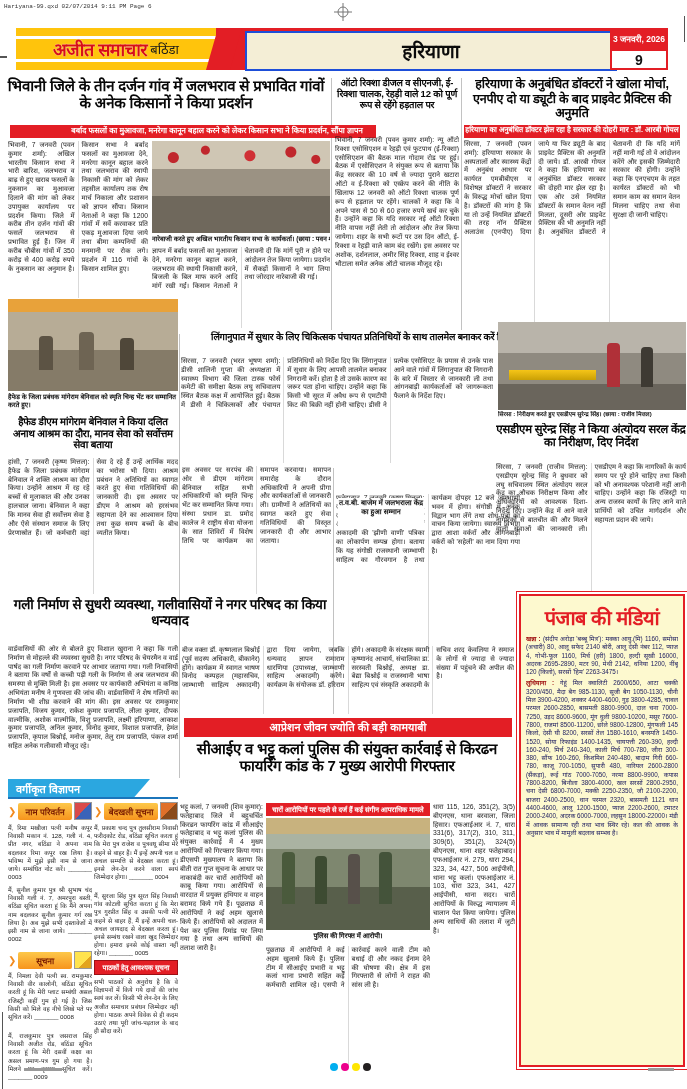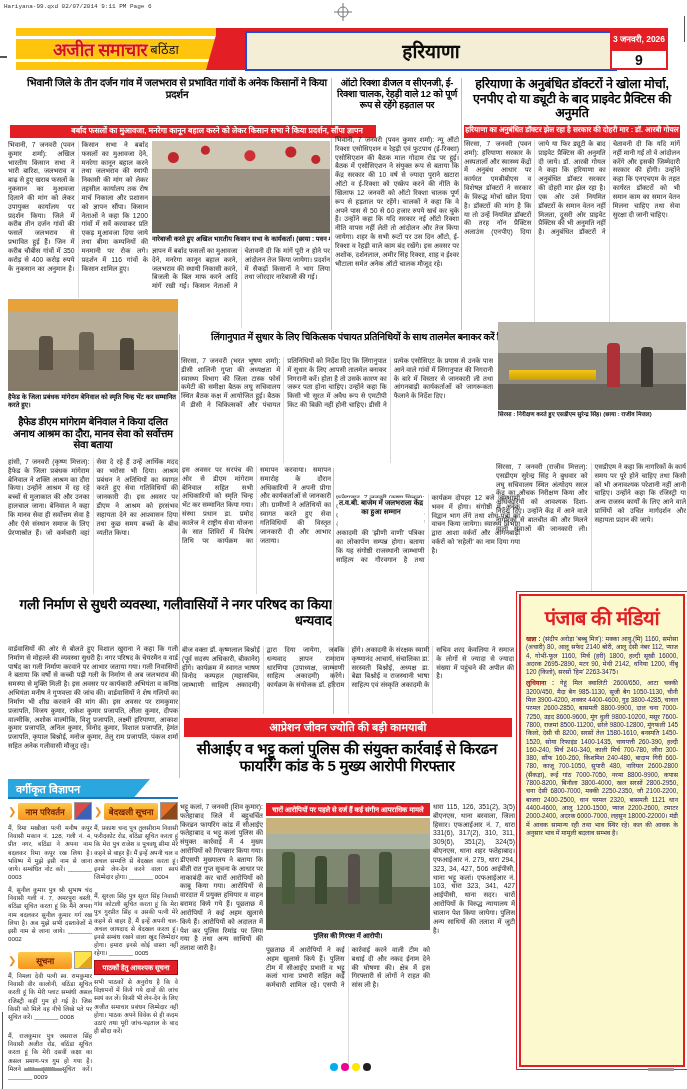--- a/index.html
+++ b/index.html
@@ -52,21 +52,21 @@
       <div style="background:#e31e25;color:#fff;font-weight:800;font-size:8.5px;height:21px;display:flex;align-items:center;justify-content:center;white-space:nowrap;overflow:hidden;">3 जनवरी, 2026</div>
       <div style="background:#fff;border:2px solid #e31e25;color:#111;font-weight:900;font-size:14px;height:17px;display:flex;align-items:center;justify-content:center;">9</div>
     </div>
   </div>
 
   <div class="vline" style="left:331px;top:78px;height:252px;"></div>
   <div class="vline" style="left:461px;top:78px;height:252px;"></div>
   <div class="vline" style="left:179px;top:334px;height:444px;"></div>
   <div class="vline" style="left:333px;top:468px;height:246px;"></div>
 
-  <div class="abs hl" style="left:16px;top:77px;width:322px;height:46px;font-size:10px;">भिवानी जिले के तीन दर्जन गांव में जलभराव से प्रभावित गांवों के अनेक किसानों ने किया प्रदर्शन</div>
+  <div class="abs hl" style="left:5px;top:77px;width:322px;height:46px;font-size:15px;">भिवानी जिले के तीन दर्जन गांव में जलभराव से प्रभावित गांवों के अनेक किसानों ने किया प्रदर्शन</div>
   <div class="abs rb" style="left:10px;top:125px;width:318px;height:13px;font-size:7.8px;padding-left:48px;">बर्बाद फसलों का मुआवजा, मनरेगा कानून बहाल करने को लेकर किसान सभा ने किया प्रदर्शन, सौंपा ज्ञापन</div>
   <div class="abs bd" style="left:8px;top:141px;width:140px;height:157px;column-count:2;">भिवानी, 7 जनवरी (पवन कुमार शर्मा): अखिल भारतीय किसान सभा ने भारी बारिश, जलभराव व बाढ़ से हुए खराब फसलों के नुकसान का मुआवजा दिलाने की मांग को लेकर उपायुक्त कार्यालय पर प्रदर्शन किया। जिले में करीब तीन दर्जन गांवों की फसलें जलभराव से प्रभावित हुई हैं। जिन में करीब चौबीस गांवों में 350 करोड़ से 400 करोड़ रुपये के नुकसान का अनुमान है। किसान सभा ने बर्बाद फसलों का मुआवजा देने, मनरेगा कानून बहाल करने तथा जलभराव की स्थायी निकासी की मांग को लेकर तहसील कार्यालय तक रोष मार्च निकाला और प्रशासन को ज्ञापन सौंपा। किसान नेताओं ने कहा कि 1200 गांवों में सर्वे करवाकर प्रति एकड़ मुआवजा दिया जाये तथा बीमा कम्पनियों की मनमानी पर रोक लगे। प्रदर्शन में 116 गांवों के किसान शामिल हुए।</div>
   <div class="ph" style="left:152px;top:141px;width:178px;height:92px;background:
        radial-gradient(circle at 12% 18%, #c0272d 5px, transparent 6px),
        radial-gradient(circle at 30% 10%, #c0272d 4px, transparent 5px),
        radial-gradient(circle at 55% 16%, #d03035 5px, transparent 6px),
        radial-gradient(circle at 78% 12%, #c0272d 5px, transparent 6px),
        radial-gradient(circle at 92% 20%, #c0272d 4px, transparent 5px),
        linear-gradient(180deg,#cfc6b4 0 30%,#9b9283 30% 60%,#6f685c 60% 100%);"></div>
   <div class="abs cap" style="left:152px;top:235px;width:178px;height:10px;white-space:nowrap;">नारेबाजी करते हुए अखिल भारतीय किसान सभा के कार्यकर्ता। (छाया : पवन शर्मा)</div>
@@ -92,32 +92,33 @@
   <div class="abs hl" style="left:181px;top:331px;width:396px;height:22px;font-size:9.5px;white-space:nowrap;">लिंगानुपात में सुधार के लिए चिकित्सक पंचायत प्रतिनिधियों के साथ तालमेल बनाकर करें निगरानी : डीसी</div>
   <div class="abs bd" style="left:181px;top:357px;width:312px;height:106px;column-count:3;">सिरसा, 7 जनवरी (भरत भूषण शर्मा): डीसी शालिनी गुप्ता की अध्यक्षता में स्वास्थ्य विभाग की जिला टास्क फोर्स कमेटी की समीक्षा बैठक लघु सचिवालय स्थित बैठक कक्ष में आयोजित हुई। बैठक में डीसी ने चिकित्सकों और पंचायत प्रतिनिधियों को निर्देश दिए कि लिंगानुपात में सुधार के लिए आपसी तालमेल बनाकर निगरानी करें। होता है तो उसके कारण का जरूर पता होना चाहिए। उन्होंने कहा कि किसी भी सूरत में अवैध रूप से एमटीपी किट की बिक्री नहीं होनी चाहिए। डीसी ने प्रत्येक एसोसिएट के प्रयास से उनके पास आने वाले गांवों में लिंगानुपात की निगरानी के बारे में विस्तार से जानकारी ली तथा आंगनबाड़ी कार्यकर्ताओं को जागरूकता फैलाने के निर्देश दिए।</div>
 
   <div class="ph" style="left:498px;top:322px;width:188px;height:88px;background:
        linear-gradient(180deg,#b9b4aa 0 35%,#8f8a80 35% 70%,#6a655c 70% 100%);">
     <div style="position:absolute;left:6%;top:55%;width:46%;height:10px;background:linear-gradient(#f5c518,#caa005);"></div>
     <div style="position:absolute;left:58%;top:24%;width:13px;height:44px;background:#b03038;border-radius:4px 4px 0 0;"></div>
     <div style="position:absolute;left:76%;top:28%;width:12px;height:40px;background:#3e3a33;border-radius:4px 4px 0 0;"></div>
   </div>
   <div class="abs cap" style="left:498px;top:411px;width:188px;height:10px;font-size:6px;white-space:nowrap;">सिरसा : निरीक्षण करते हुए एसडीएम सुरेन्द्र सिंह। (छाया : राजीव मित्तल)</div>
+  <div class="abs hl" style="left:496px;top:423px;width:190px;height:38px;font-size:11.5px;">एसडीएम सुरेन्द्र सिंह ने किया अंत्योदय सरल केंद्र का निरीक्षण, दिए निर्देश</div>
   <div class="abs bd" style="left:496px;top:463px;width:190px;height:128px;column-count:2;">सिरसा, 7 जनवरी (राजीव मित्तल): एसडीएम सुरेन्द्र सिंह ने बुधवार को लघु सचिवालय स्थित अंत्योदय सरल केंद्र का औचक निरीक्षण किया और अधिकारियों को आवश्यक दिशा-निर्देश दिए। उन्होंने केंद्र में आने वाले नागरिकों से बातचीत की और मिलने वाली सेवाओं की जानकारी ली। एसडीएम ने कहा कि नागरिकों के कार्य समय पर पूरे होने चाहिए तथा किसी को भी अनावश्यक परेशानी नहीं आनी चाहिए। उन्होंने कहा कि रजिस्ट्री या अन्य राजस्व कार्यों के लिए आने वाले प्रार्थियों को उचित मार्गदर्शन और सहायता प्रदान की जाये।</div>
 
   <div class="abs bd" style="left:182px;top:466px;width:149px;height:128px;column-count:2;">इस अवसर पर सरपंच की ओर से डीएम मांगेराम बेनिवाल सहित सभी अधिकारियों को स्मृति चिन्ह भेंट कर सम्मानित किया गया। संस्था प्रधान डा. प्रमोद कालेज ने राष्ट्रीय सेवा योजना के सात शिविरों में विशेष तिथि पर कार्यक्रम का समापन करवाया। समापन समारोह के दौरान अधिकारियों ने अपनी प्रीगा और कार्यकर्ताओं से जानकारी ली। ग्रामीणों ने अतिथियों का स्वागत करते हुए सेवा गतिविधियों की विस्तृत जानकारी दी और आभार जताया।</div>
   <div class="abs bd" style="left:336px;top:494px;width:184px;height:164px;column-count:2;">फतेहाबाद, 7 जनवरी (कृष्ण मित्तल): जाम्भाणी साहित्य अकादमी द्वारा 11 जनवरी को राष्ट्रीय संगोष्ठी का आयोजन किया जायेगा जिसमें अकादमी की 'झीणी वाणी' पत्रिका का लोकार्पण सम्पन्न होगा। बताया कि यह संगोष्ठी राजस्थानी जाम्भाणी साहित्य का गौरवगान है तथा कार्यक्रम दोपहर 12 बजे जाम्भाणी भवन में होगा। संगोष्ठी में अनेक विद्वान भाग लेंगे तथा शोध-पत्रों का वाचन किया जायेगा। स्वास्थ्य विभाग द्वारा आशा वर्करों और आंगनबाड़ी वर्करों को 'सहेली' का नाम दिया गया है।</div>
   <div class="abs" style="left:338px;top:498px;width:86px;height:28px;background:#fff;font-weight:800;font-size:7.2px;text-align:center;color:#111;line-height:1.3;overflow:hidden;">त.व.बी. बाजेम में जलभराला केंद्र का हुआ सम्मान</div>
   <div class="abs bd" style="left:182px;top:646px;width:332px;height:68px;column-count:4;">बीज वक्ता डॉ. कृष्णलाल बिश्नोई (पूर्व सदस्य अधिकारी, बीकानेर) होंगे। कार्यक्रम में स्वागत भाषण विनोद कम्पहल (महासचिव, जाम्भाणी साहित्य अकादमी) द्वारा दिया जायेगा, जबकि धन्यवाद ज्ञापन रामाराम धारणिया (उपाध्यक्ष, जाम्भाणी साहित्य अकादमी) करेंगे। कार्यक्रम के संयोजक डॉ. हरिराम होंगे। अकादमी के संरक्षक स्वामी कृष्णानंद आचार्य, संचालिका डा. सरस्वती बिश्नोई, अध्यक्ष डा. बेद्या बिश्नोई व राजस्थानी भाषा साहित्य एवं संस्कृति अकादमी के सचिव शरद केवलिया ने समाज के लोगों से ज्यादा से ज्यादा संख्या में पहुंचने की अपील की है।</div>
 
-  <div class="abs hl" style="left:8px;top:597px;width:324px;height:44px;font-size:13.5px;text-align:right;">गली निर्माण से सुधरी व्यवस्था, गलीवासियों ने नगर परिषद का किया धन्यवाद</div>
+  <div class="abs hl" style="left:8px;top:597px;width:324px;height:44px;font-size:13.5px;">गली निर्माण से सुधरी व्यवस्था, गलीवासियों ने नगर परिषद का किया धन्यवाद</div>
   <div class="abs bd" style="left:8px;top:645px;width:170px;height:132px;column-count:1;">वार्डवासियों की ओर से बोलते हुए विशाल खुराना ने कहा कि गली निर्माण से मोहल्ले की व्यवस्था सुधरी है। नगर परिषद के चेयरमैन व वार्ड पार्षद का गली निर्माण करवाने पर आभार जताया गया। गली निवासियों ने बताया कि वर्षों से कच्ची पड़ी गली के निर्माण से अब जलभराव की समस्या से मुक्ति मिली है। इस अवसर पर कार्यकारी अभियंता व कनिष्ठ अभियंता मनीष ने गुणवत्ता की जांच की। वार्डवासियों ने शेष गलियों का निर्माण भी शीघ्र करवाने की मांग की। इस अवसर पर रामकुमार प्रजापति, विजय कुमार, राकेश कुमार प्रजापति, लीला कुमार, दीपक वाल्मीकि, अशोक वाल्मीकि, विशु प्रजापति, लक्ष्मी हरियाणा, आकाश कुमार प्रजापति, अनिल कुमार, विनोद कुमार, विशाल प्रजापति, हेमंत प्रजापति, कृपाल बिश्नोई, मनोज कुमार, तेलु राम प्रजापति, पंकज शर्मा सहित अनेक गलीवासी मौजूद रहे।</div>
 
   <div class="abs rb" style="left:184px;top:718px;width:328px;height:19px;font-size:11px;line-height:19px;">आप्रेशन जीवन ज्योति की बड़ी कामयाबी</div>
-  <div class="abs hl" style="left:178px;top:740px;width:338px;height:60px;font-size:15px;">सीआईए व भट्टू कलां पुलिस की संयुक्त कार्रवाई से किरढन फायरिंग कांड के 5 मुख्य आरोपी गिरफ्तार</div>
+  <div class="abs hl" style="left:178px;top:740px;width:338px;height:60px;font-size:15px;">सीआईए व भट्टू कलां पुलिस की संयुक्त कार्रवाई से किरढन फायरिंग कांड के 7 मुख्य आरोपी गिरफ्तार</div>
   <div class="abs bd" style="left:180px;top:803px;width:83px;height:262px;column-count:1;">भट्टू कलां, 7 जनवरी (शिव कुमार): फतेहाबाद जिले में बहुचर्चित किरढन फायरिंग कांड में सीआईए फतेहाबाद व भट्टू कलां पुलिस की संयुक्त कार्रवाई में 4 मुख्य आरोपियों को गिरफ्तार किया गया। डीएसपी मुख्यालय ने बताया कि बीती रात गुप्त सूचना के आधार पर नाकाबंदी कर चारों आरोपियों को काबू किया गया। आरोपियों से वारदात में प्रयुक्त हथियार व वाहन बरामद किये गये हैं। पूछताछ में आरोपियों ने कई अहम खुलासे किये हैं। आरोपियों को अदालत में पेश कर पुलिस रिमांड पर लिया गया है तथा अन्य साथियों की तलाश जारी है।</div>
   <div class="abs rb" style="left:266px;top:803px;width:164px;height:13px;font-size:6.8px;line-height:13px;">चारों आरोपियों पर पहले से दर्ज हैं कई संगीन आपराधिक मामले</div>
   <div class="ph" style="left:266px;top:818px;width:164px;height:112px;background:
        linear-gradient(180deg,#aab3a2 0 28%,#7e876f 28% 62%,#585f4b 62% 100%);">
     <div style="position:absolute;left:10%;top:30%;width:13px;height:52px;background:#4a5a3c;border-radius:4px 4px 0 0;"></div>
     <div style="position:absolute;left:30%;top:34%;width:12px;height:48px;background:#3d4b32;border-radius:4px 4px 0 0;"></div>
     <div style="position:absolute;left:50%;top:32%;width:12px;height:50px;background:#57504a;border-radius:4px 4px 0 0;"></div>
     <div style="position:absolute;left:69%;top:30%;width:13px;height:52px;background:#44533a;border-radius:4px 4px 0 0;"></div>
     <div style="position:absolute;left:0;top:0;width:100%;height:14%;background:#c8b27e;"></div>
   </div>

